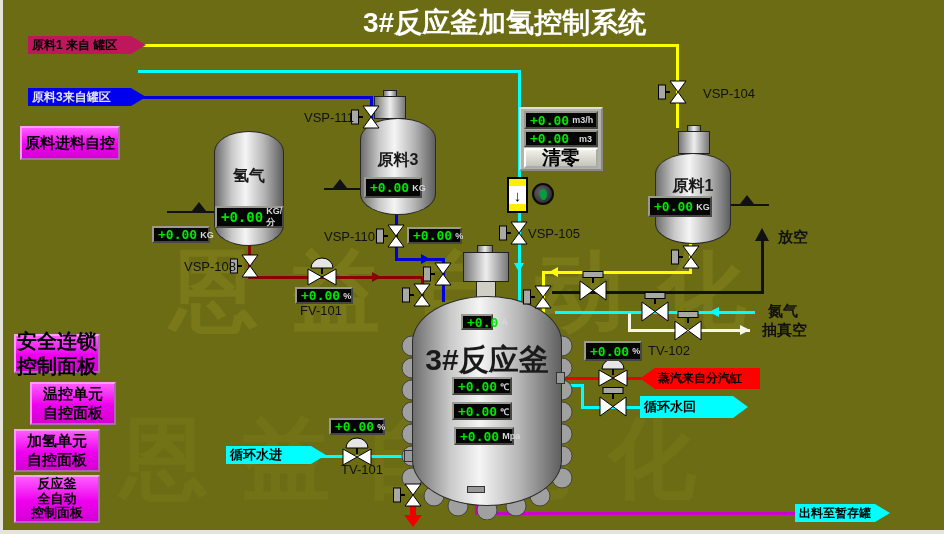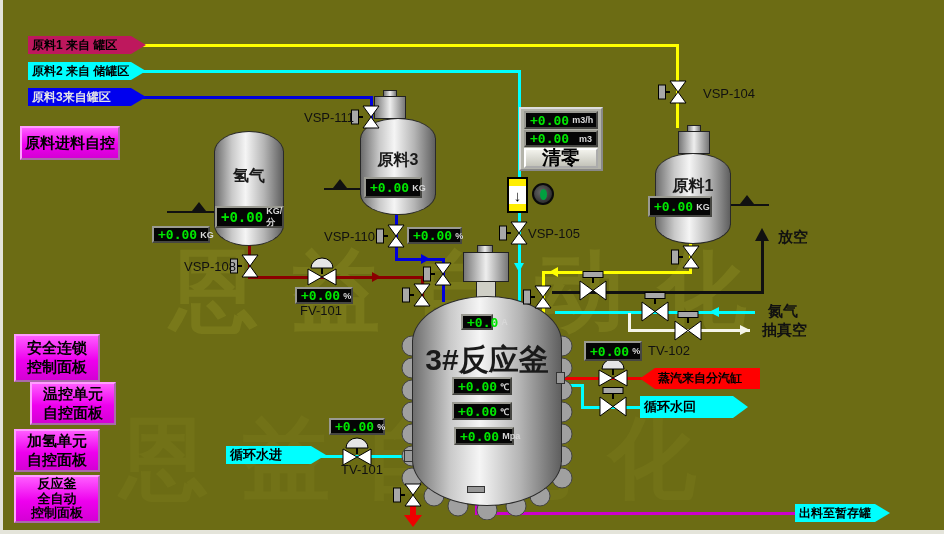--- a/index.html
+++ b/index.html
@@ -111,23 +111,20 @@
   <div class="pipe" style="left:475px;top:512px;width:322px;height:3px;background:#cc00cc"></div>
 
   <div class="pipe" style="left:411px;top:470px;width:4px;height:14px;background:#ee0000"></div>
   <div class="arr" style="left:408px;top:476px;border-left:5px solid transparent;border-right:5px solid transparent;border-top:8px solid #ee0000"></div>
   <div class="pipe" style="left:410px;top:504px;width:6px;height:12px;background:#ee0000"></div>
   <div class="arr" style="left:404px;top:515px;border-left:9px solid transparent;border-right:9px solid transparent;border-top:12px solid #ee0000"></div>
 
   <div class="banner r" style="left:28px;top:36px;width:114px;height:18px;background:#be185d">
       <span>原料1 来自 罐区</span>
     </div>
-  <div class="banner r" style="left:28px;top:62px;width:114px;height:18px;background:#00ffff">
-      <span>原料2 来自 储罐区</span>
-    </div>
   <div class="banner r" style="left:28px;top:88px;width:114px;height:18px;background:#0000ee;color:#e5e5e5">
       <span>原料3来自罐区</span>
     </div>
   <div class="banner r" style="left:640px;top:396px;width:104px;height:22px;background:#00ffff;font-size:13px">
       <span>循环水回</span>
     </div>
   <div class="banner l" style="left:640px;top:368px;width:102px;height:21px;background:#ff0000">
       <span>蒸汽来自分汽缸</span>
     </div>
   <div class="banner r" style="left:226px;top:446px;width:96px;height:18px;background:#00ffff;font-size:13px">
@@ -322,32 +319,33 @@
       <span class="du">%</span>
   </div>
   <div class="display" style="left:329px;top:418px;width:56px;height:17px">
     <span class="dv">+0.00</span>
       <span class="du">%</span>
   </div>
 
   <div class="btn mag" style="left:20px;top:126px;width:100px;height:34px;font-size:15px">
     <span>原料进料自控</span>
   </div>
-  <div class="btn mag" style="left:14px;top:334px;width:86px;height:48px;font-size:15px;line-height:1.25">
+  <div class="btn mag" style="left:14px;top:334px;width:86px;height:39px;font-size:20px;line-height:1.25">
     <span>安全连锁</span>
       <span>控制面板</span>
   </div>
   <div class="btn mag" style="left:30px;top:382px;width:86px;height:43px;font-size:15px;line-height:1.25">
     <span>温控单元</span>
       <span>自控面板</span>
   </div>
   <div class="btn mag" style="left:14px;top:429px;width:86px;height:43px;font-size:15px;line-height:1.25">
     <span>加氢单元</span>
       <span>自控面板</span>
   </div>
   <div class="btn mag" style="left:14px;top:475px;width:86px;height:48px;font-size:13px;line-height:1.15">
     <span>反应釜</span>
       <span>全自动</span>
       <span>控制面板</span>
   </div>
 
+  <div style="position:absolute;left:363px;top:4px;font-size:28px;font-weight:bold;color:#ffffff;white-space:nowrap">3#反应釜加氢控制系统</div>
 
 </div>
 
 </body></html>

